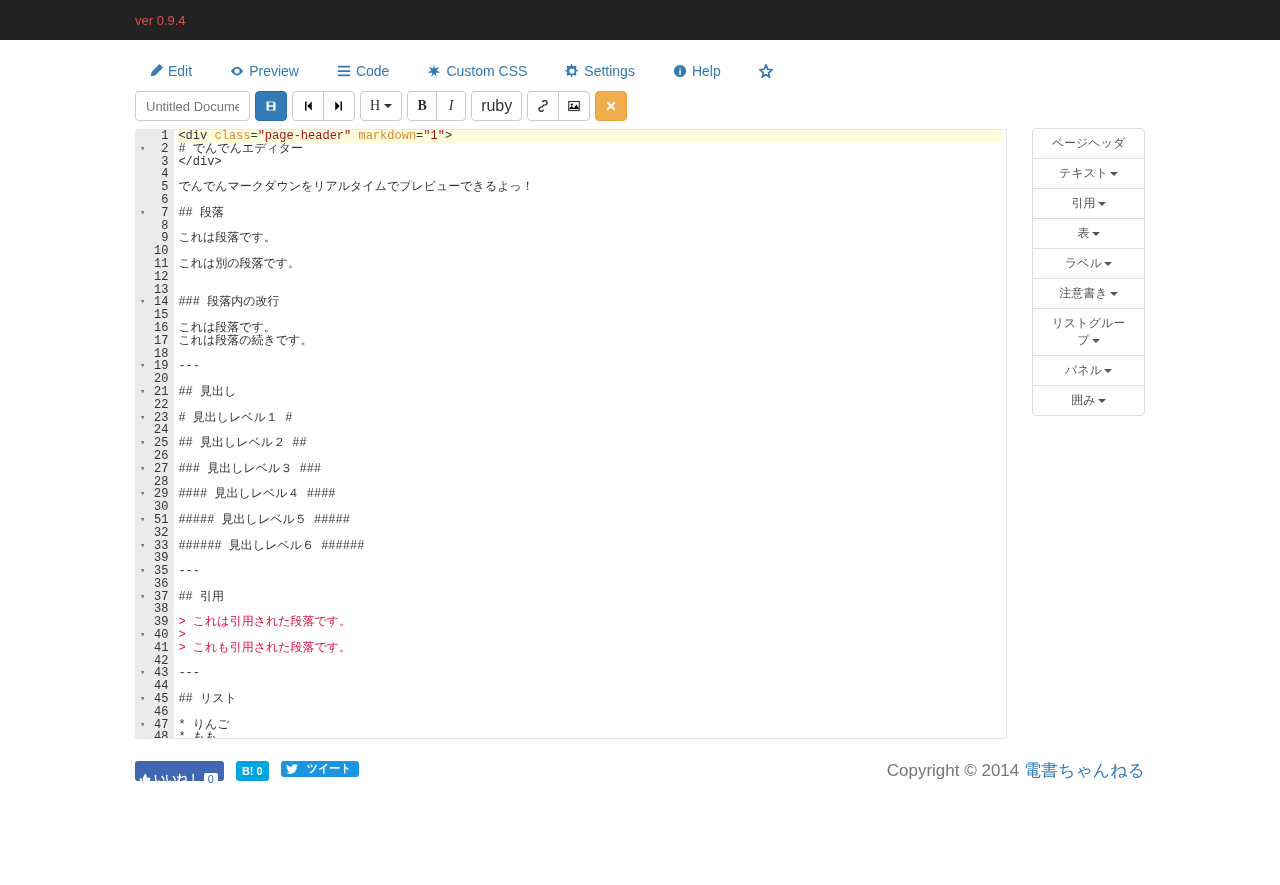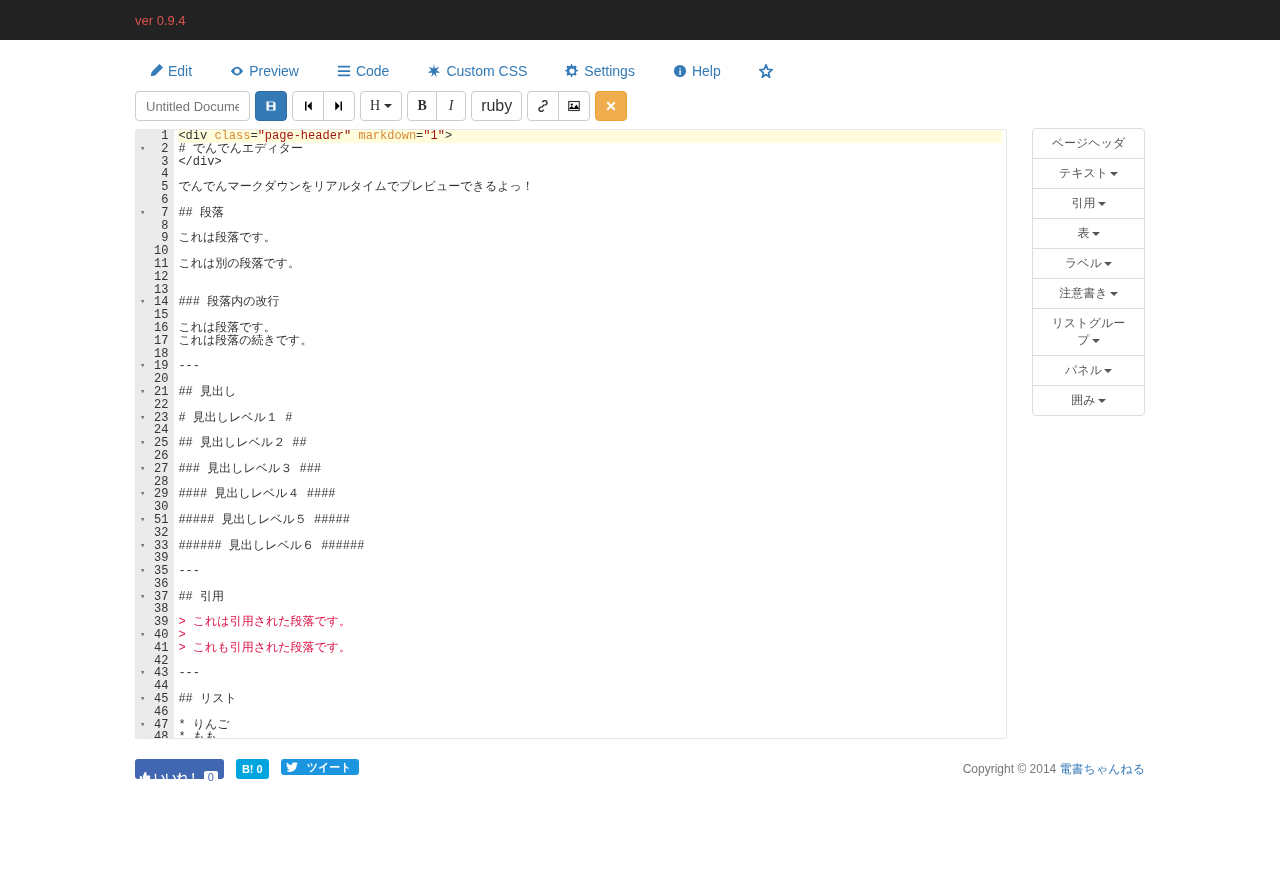--- a/index.html
+++ b/index.html
@@ -56,21 +56,21 @@
   
   .donate-box { border: 1px solid #e7e7e7; border-radius: 4px; padding: 24px; margin-top: 20px; text-align: center; }
   .donate-link { color: #337ab7; font-size: 13px; display: inline-flex; align-items: center; gap: 5px; }
   
   .footer { width: 1010px; margin: 20px auto 30px; display: flex; align-items: center; justify-content: space-between; }
   .social { display: flex; gap: 12px; }
   .fb-like { background: #4267b2; color: #fff; font-size: 11px; border-radius: 3px; height: 20px; display: inline-flex; align-items: center; padding: 16px 6px 0 4px; font-weight: bold; }
   .fb-like .count { background: #fff; color: #4267b2; border-radius: 2px; padding: 0 4px; margin-left: 5px; font-weight: normal; }
   .hatena-btn { background: #00a4de; color: #fff; font-size: 11px; border-radius: 3px; height: 20px; display: inline-flex; align-items: center; padding: 0 6px; font-weight: bold; }
   .twitter-btn { background: #1b95e0; color: #fff; font-size: 11px; border-radius: 3px; height: 16px; display: inline-flex; align-items: center; padding: 0 8px 0 5px; font-weight: bold; gap: 9px; }
-  .copyright { color: #777; font-size: 12px; }
+  .copyright { color: #777; font-size: 17px; }
   .copyright a { color: #337ab7; text-decoration: none; }
 </style>
 </head>
 <body>
 
 <div class="navbar">
   <div class="navbar-inner">
     <div class="navbar-version">ver 0.9.4</div>
   </div>
 </div>

